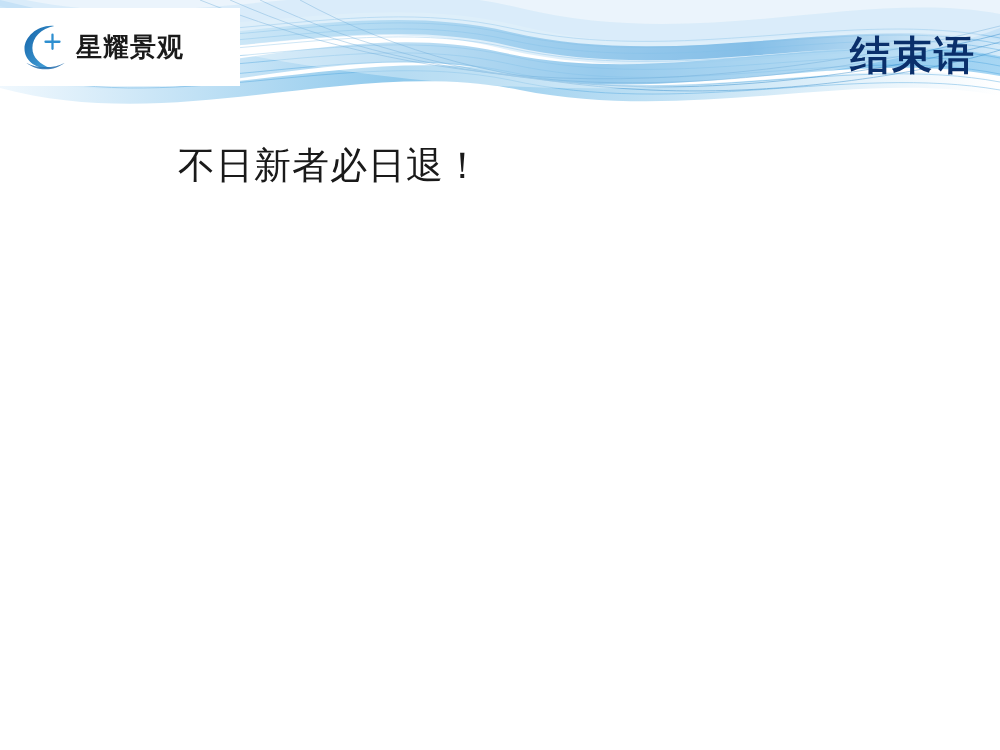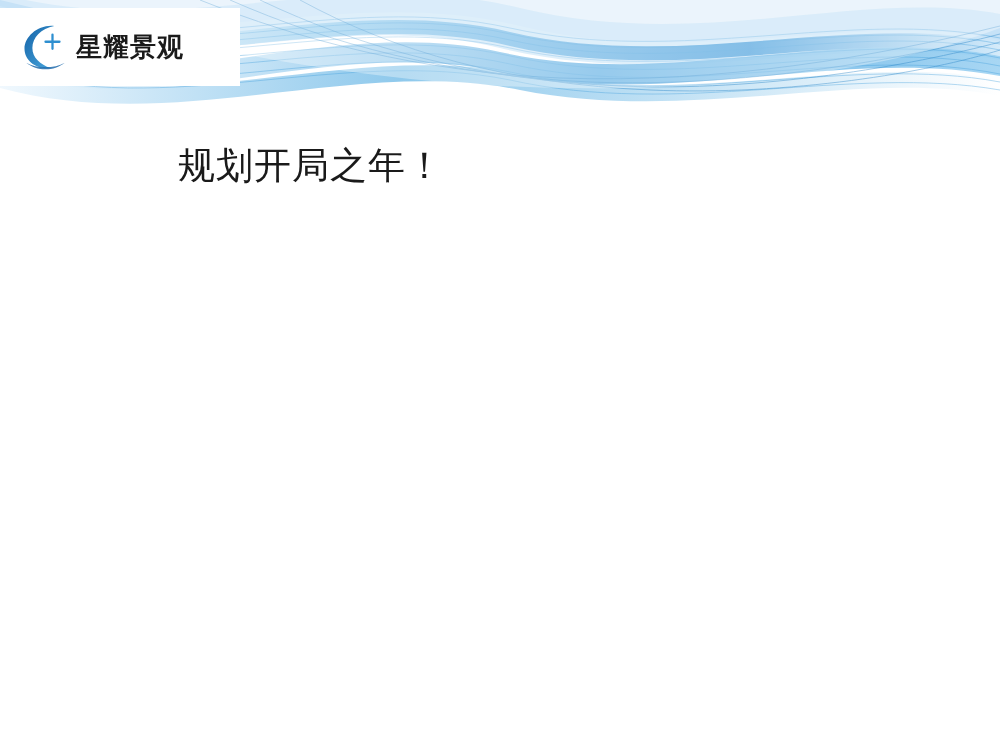--- a/index.html
+++ b/index.html
@@ -173,18 +173,19 @@
       <path d="M46,8 C28,6 12,20 12,34 C12,48 26,58 42,56 C30,52 21,44 21,33 C21,21 31,11 46,8 Z" fill="url(#lgCrescent)"></path>
       <path d="M14,50 C26,60 46,60 58,50 C46,57 26,57 14,50 Z" fill="#1463a8" opacity="0.8"></path>
       <g stroke="#2e8fd0" stroke-width="2.6" stroke-linecap="round">
         <line x1="36" y1="26" x2="52" y2="26"></line>
         <line x1="44" y1="18" x2="44" y2="34"></line>
       </g>
     </svg>
     <span id="logo-text">星耀景观</span>
   </div>
 
+  <div id="slide-title">结束语</div>
 
   <div id="body-text">
-    <p class="para first">规划开局之年！</p>
+    <p class="para first">不日新者必日退！</p>
   </div>
 
 </div>
 
 </body></html>

